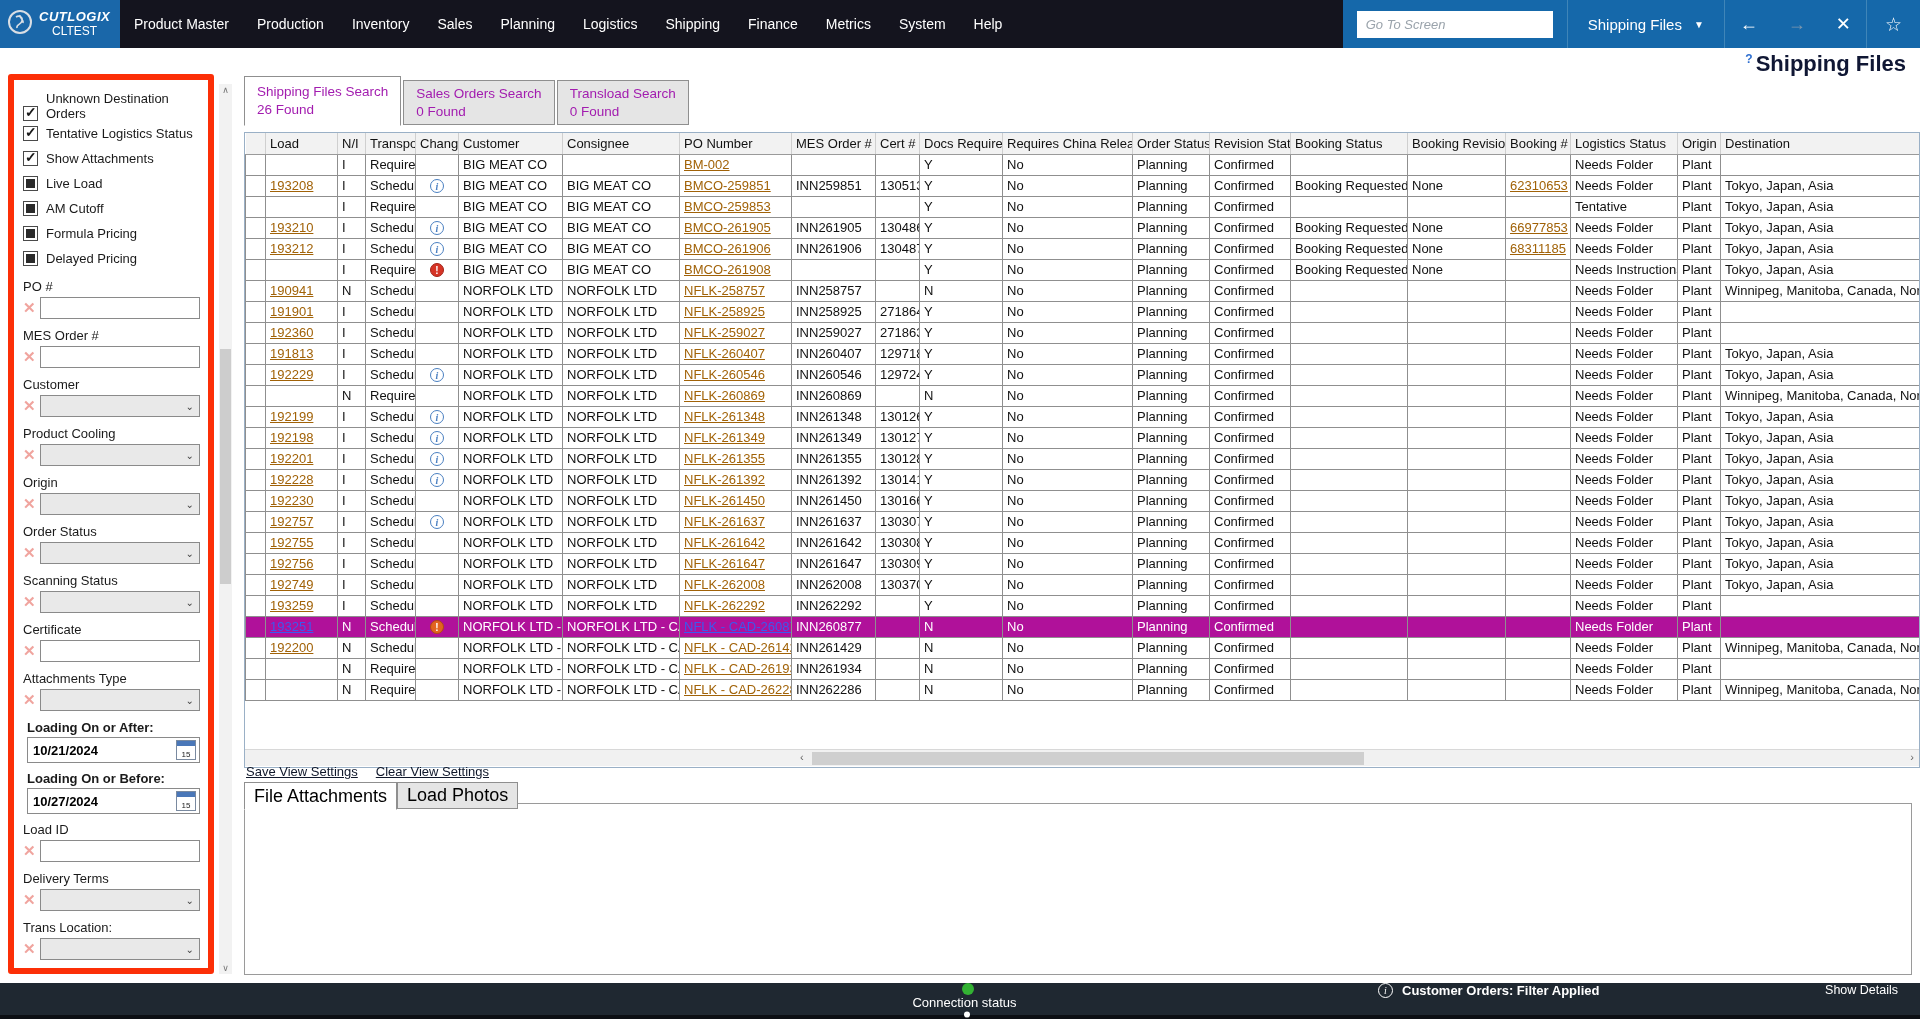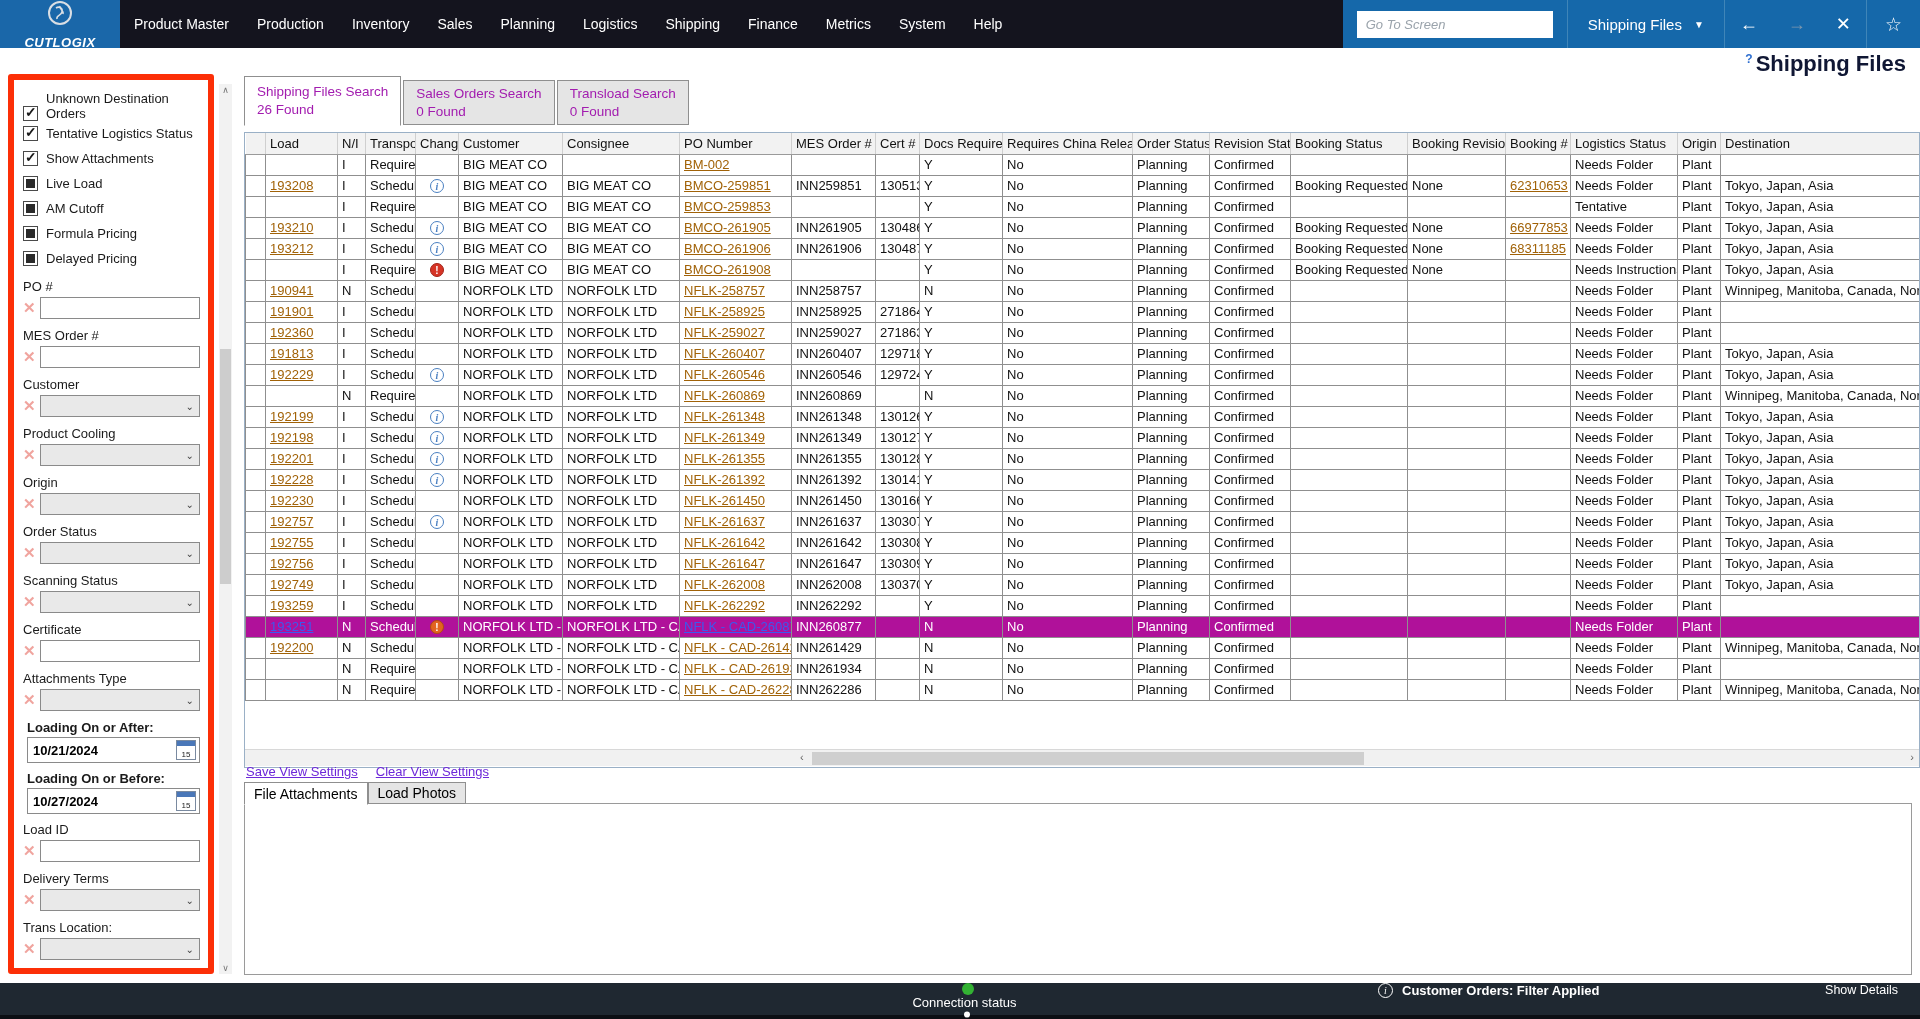--- a/index.html
+++ b/index.html
@@ -1,24 +1,24 @@
 <!DOCTYPE html>
 <html><head>
 <meta charset="utf-8">
 <style>
   * { margin:0; padding:0; box-sizing:border-box; }
   html,body { width:1920px; height:1019px; overflow:hidden; background:#fff;
     font-family:"Liberation Sans", sans-serif; }
 
   
   .topbar{position:absolute;left:0;top:0;width:1920px;height:48px;background:#14141e;display:flex;align-items:stretch;}
-  .logo{width:120px;background:#1a67a9;display:flex;align-items:center;padding:0 7px;gap:6px;flex-direction:column;}
+  .logo{width:120px;background:#1a67a9;display:flex;align-items:center;padding:0 7px;gap:6px;}
   .logo-txt{display:flex;flex-direction:column;align-items:center;color:#fff;line-height:1.15;}
   .logo-name{font-weight:bold;font-style:italic;font-size:13px;letter-spacing:.5px;}
-  .logo-sub{font-size:16px;}
+  .logo-sub{font-size:12px;}
   .menu{display:flex;align-items:center;gap:28px;margin-left:14px;}
   .menu span{color:#fff;font-size:14px;cursor:default;white-space:nowrap;}
   .topright{margin-left:auto;background:#1568aa;display:flex;align-items:center;height:100%;}
   .goto{width:196px;height:27px;border:1px solid #fff;font-size:13px;padding:0 8px;margin:0 14px;color:#333;}
   .goto::placeholder{color:#9aa3ab;font-style:italic;}
   .vsep{width:1px;height:100%;background:#3f85b8;}
   .screen-sel{display:flex;align-items:center;gap:12px;color:#fff;font-size:15px;padding:0 20px;cursor:pointer;}
   .screen-sel .chev{font-size:10px;}
   .navbtn{color:#fff;font-size:18px;padding:0 15px;cursor:pointer;}
   .navbtn.dim{color:#7d97ad;}
@@ -73,23 +73,23 @@
   .ico.warning{background:#e2641f;color:#fff;font-weight:bold;border:1px solid #b04a10;}
 
   
   .hscroll{position:absolute;left:0;right:0;bottom:1px;height:17px;background:#f1f1f1;border-top:1px solid #d8d8d8;}
   .hs-left{position:absolute;left:555px;top:1px;color:#666;font-size:11px;cursor:pointer;}
   .hs-right{position:absolute;right:5px;top:1px;color:#666;font-size:11px;cursor:pointer;}
   .hs-thumb{position:absolute;left:567px;top:2px;width:552px;height:13px;background:#cfcfcf;cursor:pointer;}
 
   
   .viewlinks{position:absolute;left:246px;top:764px;display:flex;gap:18px;font-size:13px;}
-  .viewlinks a{color:#6d28d9;text-decoration:underline;cursor:pointer;}
+  .viewlinks a{color:#0f172a;text-decoration:underline;cursor:pointer;}
   .atabs{position:absolute;left:244px;top:782px;display:flex;z-index:2;}
-  .atab{background:#e5e5e5;border:1px solid #8f8f8f;padding:2px 9px;font-size:14px;cursor:pointer;}
+  .atab{background:#e5e5e5;border:1px solid #8f8f8f;padding:2px 9px;font-size:18px;cursor:pointer;}
   .atab.active{background:#fff;border-bottom:1px solid #fff;margin-bottom:-1px;padding-top:3px;}
   .attachpanel{position:absolute;left:244px;top:803px;width:1668px;height:172px;border:1px solid #9a9a9a;background:#fff;}
 
   
   .statusbar{position:absolute;left:0;bottom:0;width:1920px;height:36px;background:#1f2831;border-bottom:4px solid #0c0f14;color:#fff;font-size:13px;display:flex;align-items:center;flex-direction:column;}
   .gdot{width:12px;height:12px;border-radius:50%;background:#33b233;margin-left:16px;flex:0 0 auto;}
   .sb-txt{margin-left:9px;white-space:nowrap;}
   .sb-sep{width:1px;height:32px;background:#39434e;margin-left:16px;}
   .user-ic{margin-left:14px;width:16px;height:16px;flex:0 0 auto;}
   .filter-group{position:absolute;left:1378px;display:flex;align-items:center;gap:9px;}

